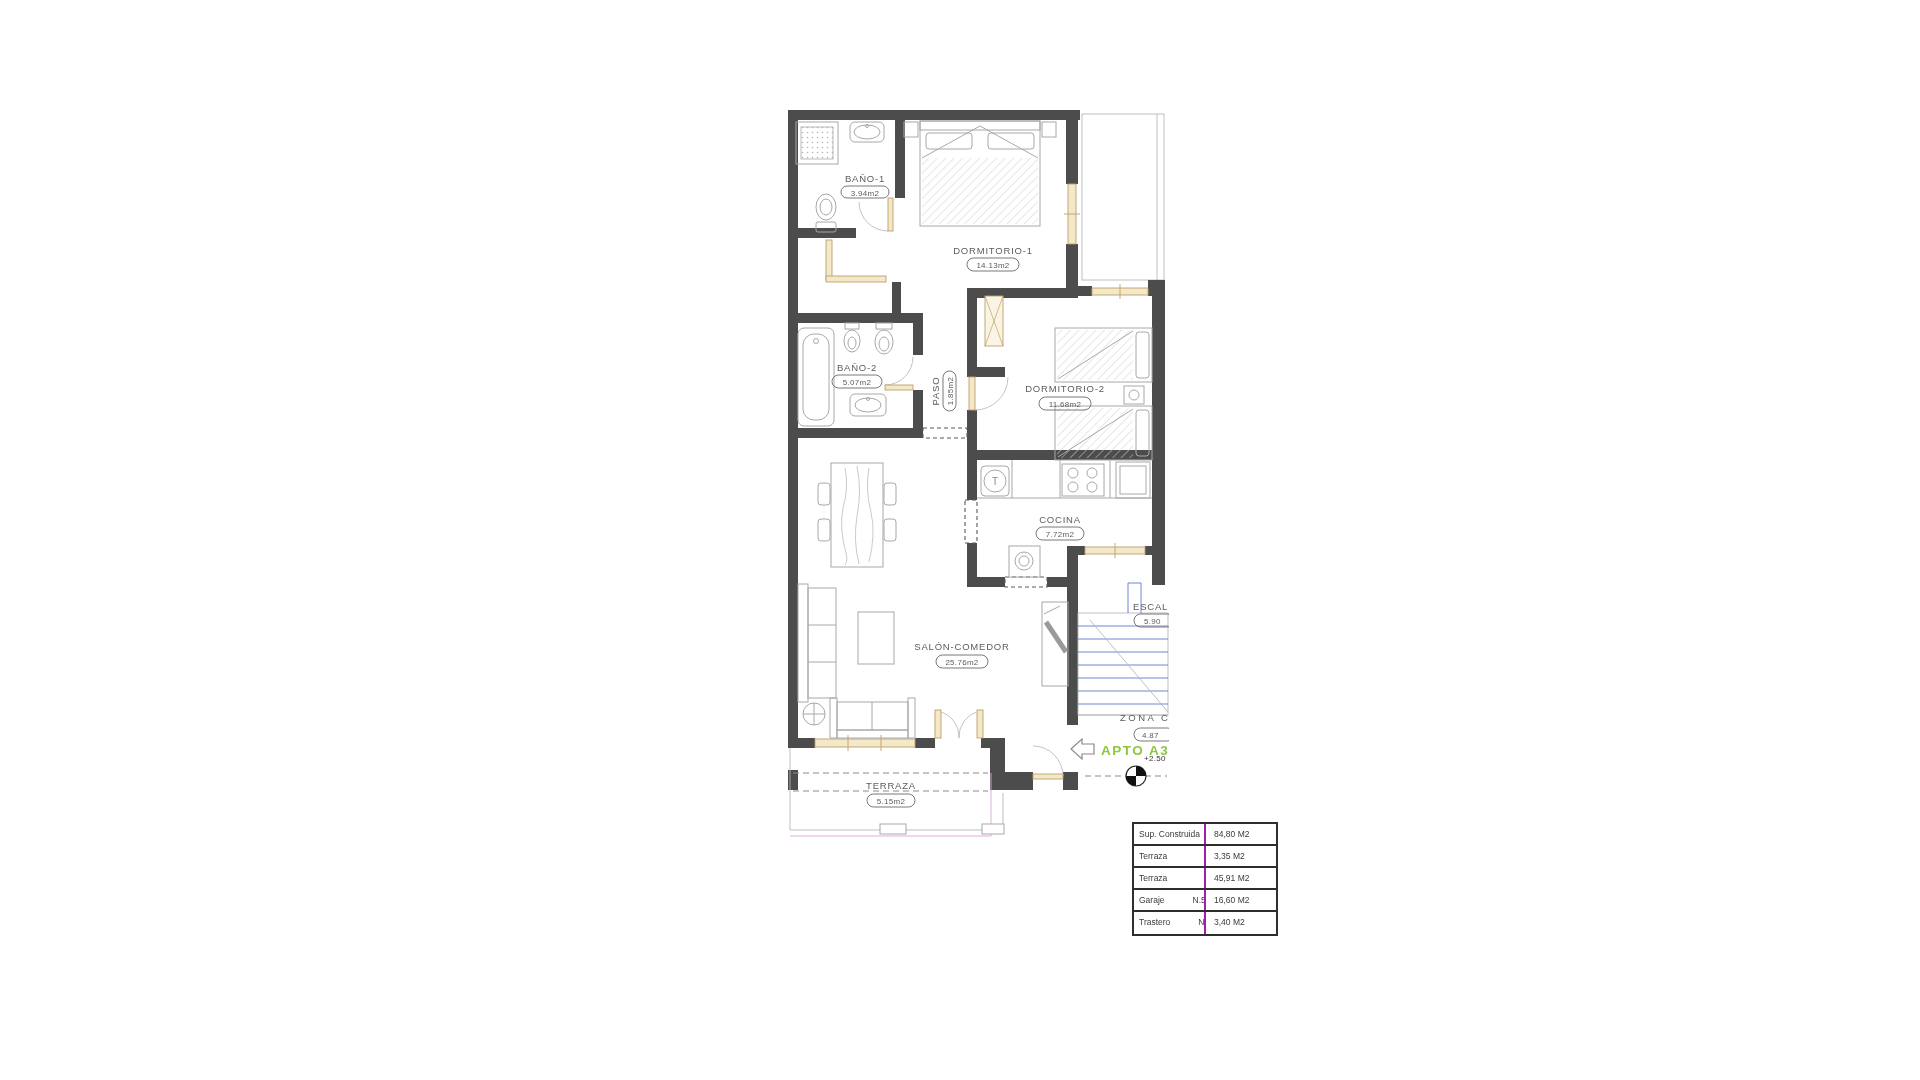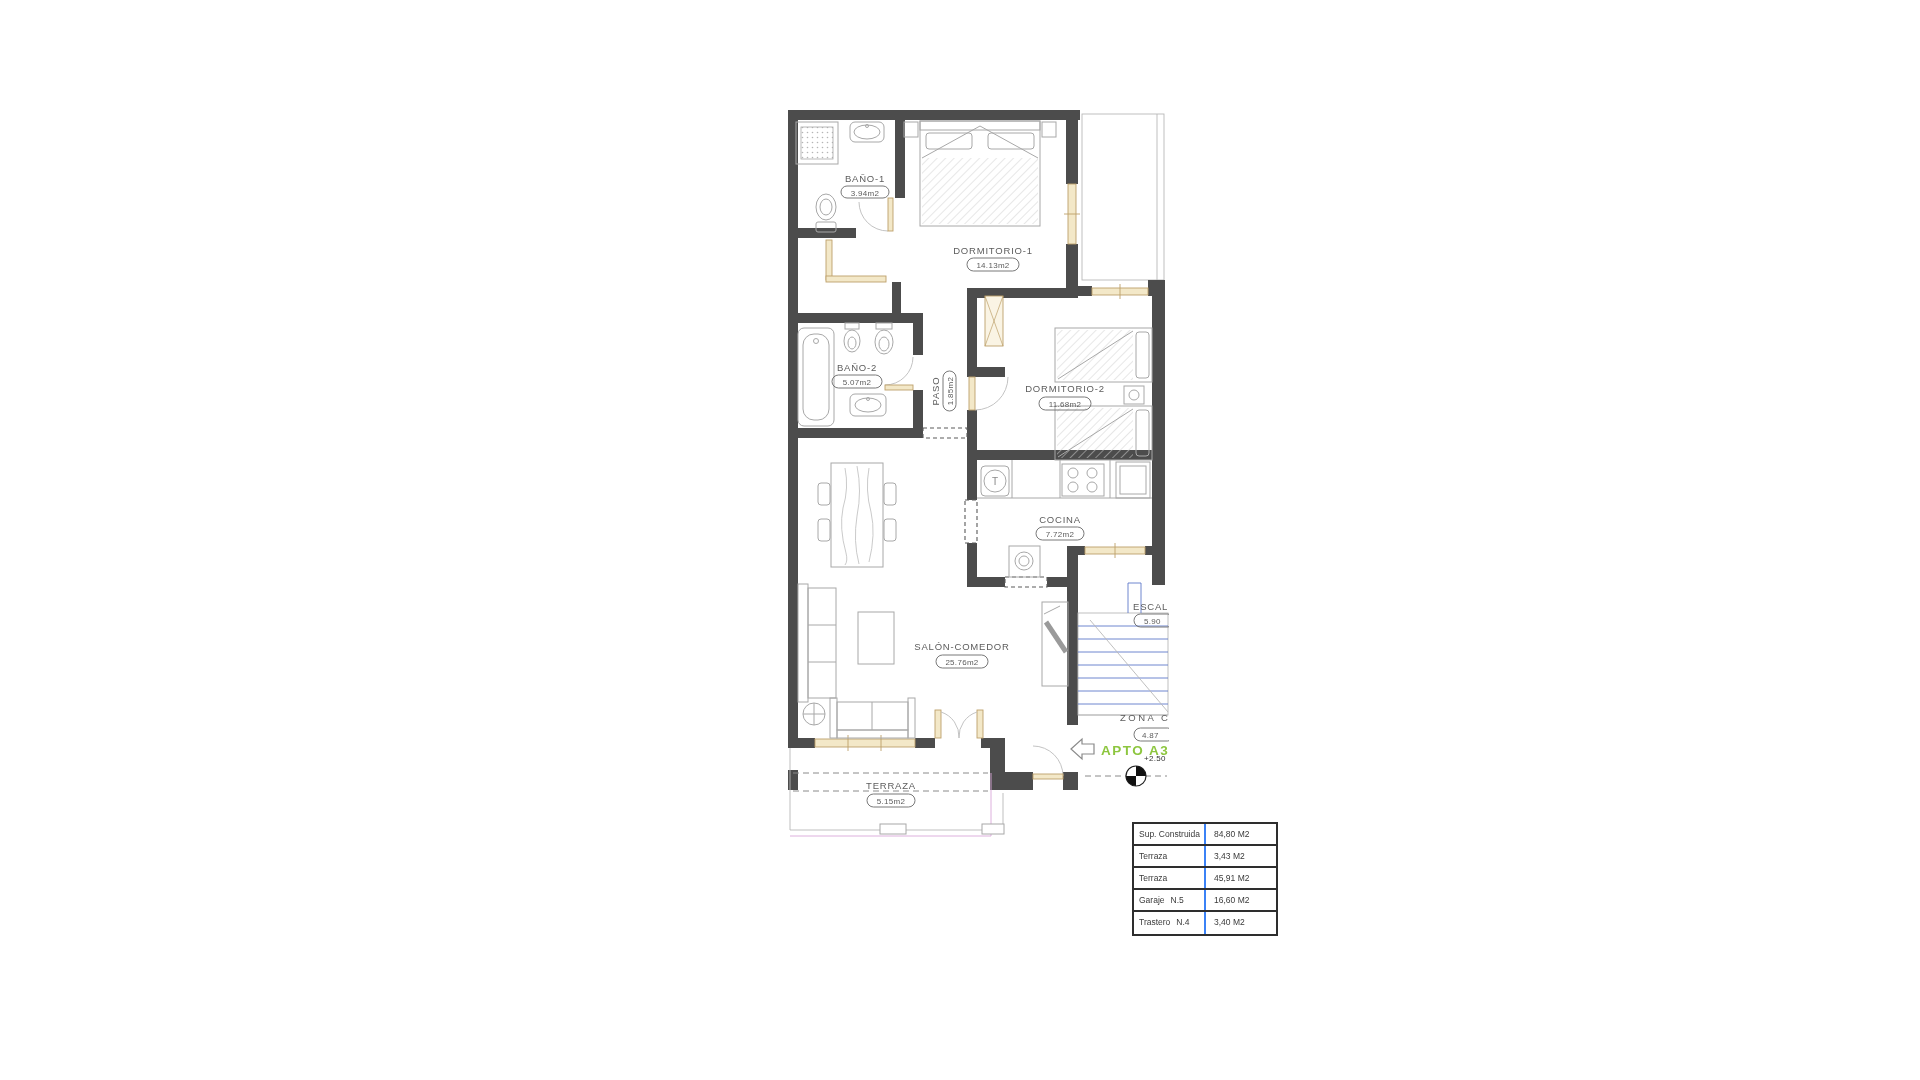--- a/index.html
+++ b/index.html
@@ -25,22 +25,22 @@
   .dashline{stroke:#8a8a8a;stroke-width:1;stroke-dasharray:6 4;fill:none;}
   .pink{stroke:#d9a7d9;stroke-width:0.9;fill:none;}
   .green-label{font-size:13.5px;font-weight:bold;letter-spacing:1.5px;fill:#8dc63f;text-anchor:start;}
   .lvl{font-size:8px;fill:#333;text-anchor:start;letter-spacing:0.3px;}
 
   .sum-table{position:absolute;left:1132px;top:822px;width:146px;border:2px solid #2e2e2e;
              background:#fff;box-sizing:border-box;color:#3a3a3a;}
   .trow{display:flex;height:22px;line-height:20px;border-bottom:2px solid #2e2e2e;box-sizing:border-box;}
   .trow:last-child{border-bottom:none;justify-content:center;}
   .tl{width:70px;padding-left:5px;font-size:8.5px;box-sizing:border-box;white-space:nowrap;overflow:hidden;}
-  .tref{margin-left:6px;}
-  .tv{flex:1;border-left:2px solid #3b82f6;padding-left:8px;font-size:8.5px;box-sizing:border-box;white-space:nowrap;}
+  .tref{margin-left:28px;}
+  .tv{flex:1;border-left:2px solid #a21caf;padding-left:8px;font-size:8.5px;box-sizing:border-box;white-space:nowrap;}
 </style>
 </head>
 <body>
 
 <div class="stage">
 
 <svg width="1920" height="1080" viewBox="0 0 1920 1080">
   <defs>
     <clipPath id="plan-clip">
           <rect x="0" y="0" width="1169" height="1080"></rect>
@@ -349,21 +349,21 @@
 </svg>
 
 
 <div class="sum-table">
   <div class="trow">
     <div class="tl"><span>Sup. Construida</span><span class="tref"></span></div>
     <div class="tv">84,80 M2</div>
   </div>
   <div class="trow">
     <div class="tl"><span>Terraza</span><span class="tref"></span></div>
-    <div class="tv">3,43 M2</div>
+    <div class="tv">3,35 M2</div>
   </div>
   <div class="trow">
     <div class="tl"><span>Terraza</span><span class="tref"></span></div>
     <div class="tv">45,91 M2</div>
   </div>
   <div class="trow">
     <div class="tl"><span>Garaje</span><span class="tref">N.5</span></div>
     <div class="tv">16,60 M2</div>
   </div>
   <div class="trow">

